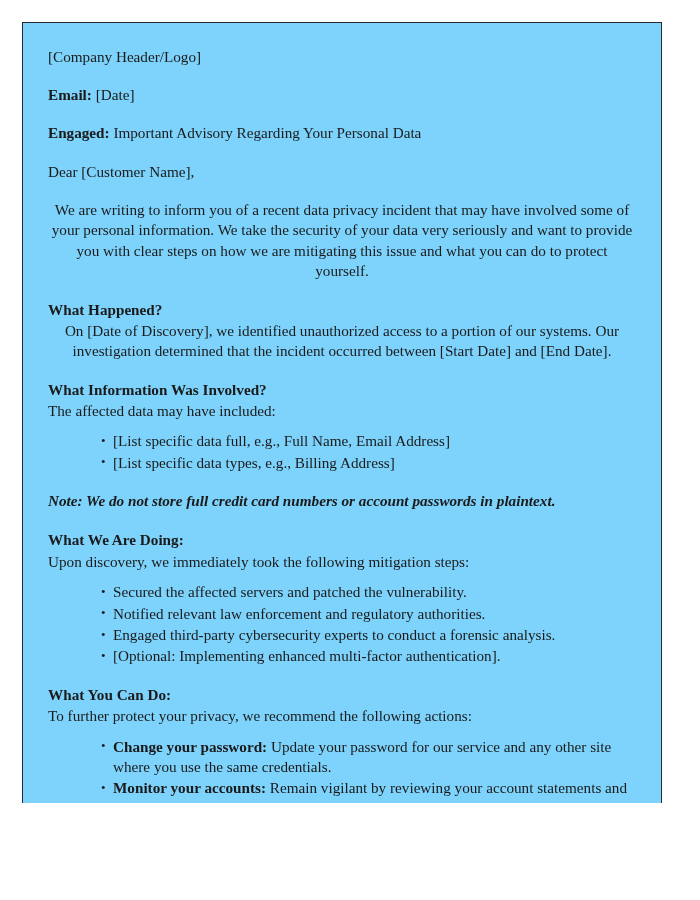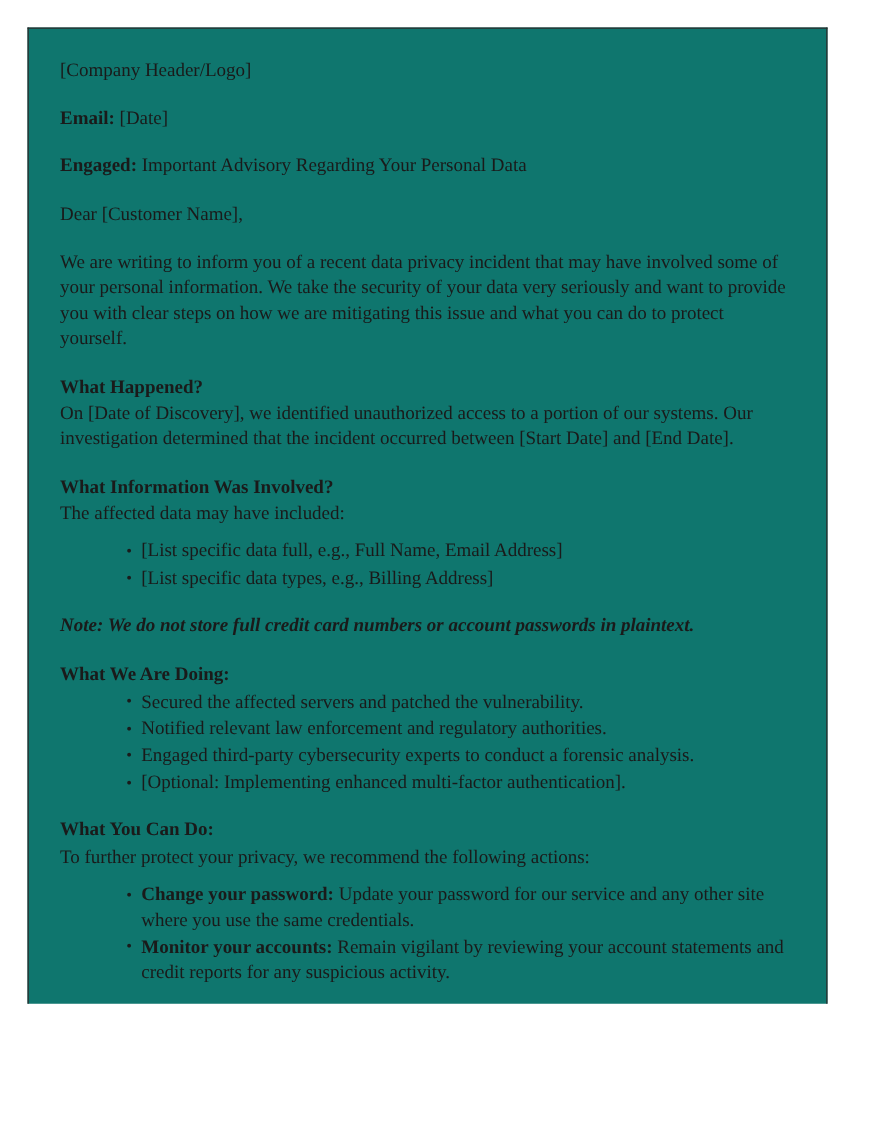--- a/index.html
+++ b/index.html
@@ -19,21 +19,21 @@
   }
 
   
   .page-sheet {
     position: absolute;
     left: 22px;
     top: 22px;
     width: 640px;
     height: 781px;
     box-sizing: border-box;
-    background: #0f766e;
+    background: #7dd3fc;
     border-left: 1.6px solid #2b2b2b;
     border-top: 1.6px solid #2b2b2b;
     border-right: 1.6px solid #2b2b2b;
     border-bottom: none;
     overflow: hidden;
   }
 
   .page-inner {
     padding: 24px 25px 0 25px;
   }
@@ -41,21 +41,21 @@
   
   .line {
     font-size: 15.2px;
     line-height: 1.33;
     margin: 0 0 18px 0;
   }
   .para {
     font-size: 15.2px;
     line-height: 1.345;
     margin: 0 0 18px 0;
-    text-align: left;
+    text-align: center;
   }
   .label-bold {
     font-weight: bold;
   }
   .section-heading {
     font-size: 15.2px;
     line-height: 1.33;
     font-weight: bold;
     margin: 0 0 1px 0;
   }
@@ -131,20 +131,21 @@
     <p class="section-lead">The affected data may have included:</p>
     <ul class="bullets">
       <li>[List specific data full, e.g., Full Name, Email Address]</li>
       <li>[List specific data types, e.g., Billing Address]</li>
     </ul>
     <p class="note-line">
       <span class="note-label">Note:</span><span> We do not store full credit card numbers or account passwords in plaintext.</span>
     </p>
 
     <h2 class="section-heading">What We Are Doing:</h2>
+    <p class="section-lead">Upon discovery, we immediately took the following mitigation steps:</p>
     <ul class="bullets">
       <li>Secured the affected servers and patched the vulnerability.</li>
       <li>Notified relevant law enforcement and regulatory authorities.</li>
       <li>Engaged third-party cybersecurity experts to conduct a forensic analysis.</li>
       <li>[Optional: Implementing enhanced multi-factor authentication].</li>
     </ul>
 
     <h2 class="section-heading">What You Can Do:</h2>
     <p class="section-lead">To further protect your privacy, we recommend the following actions:</p>
     <ul class="bullets last">

